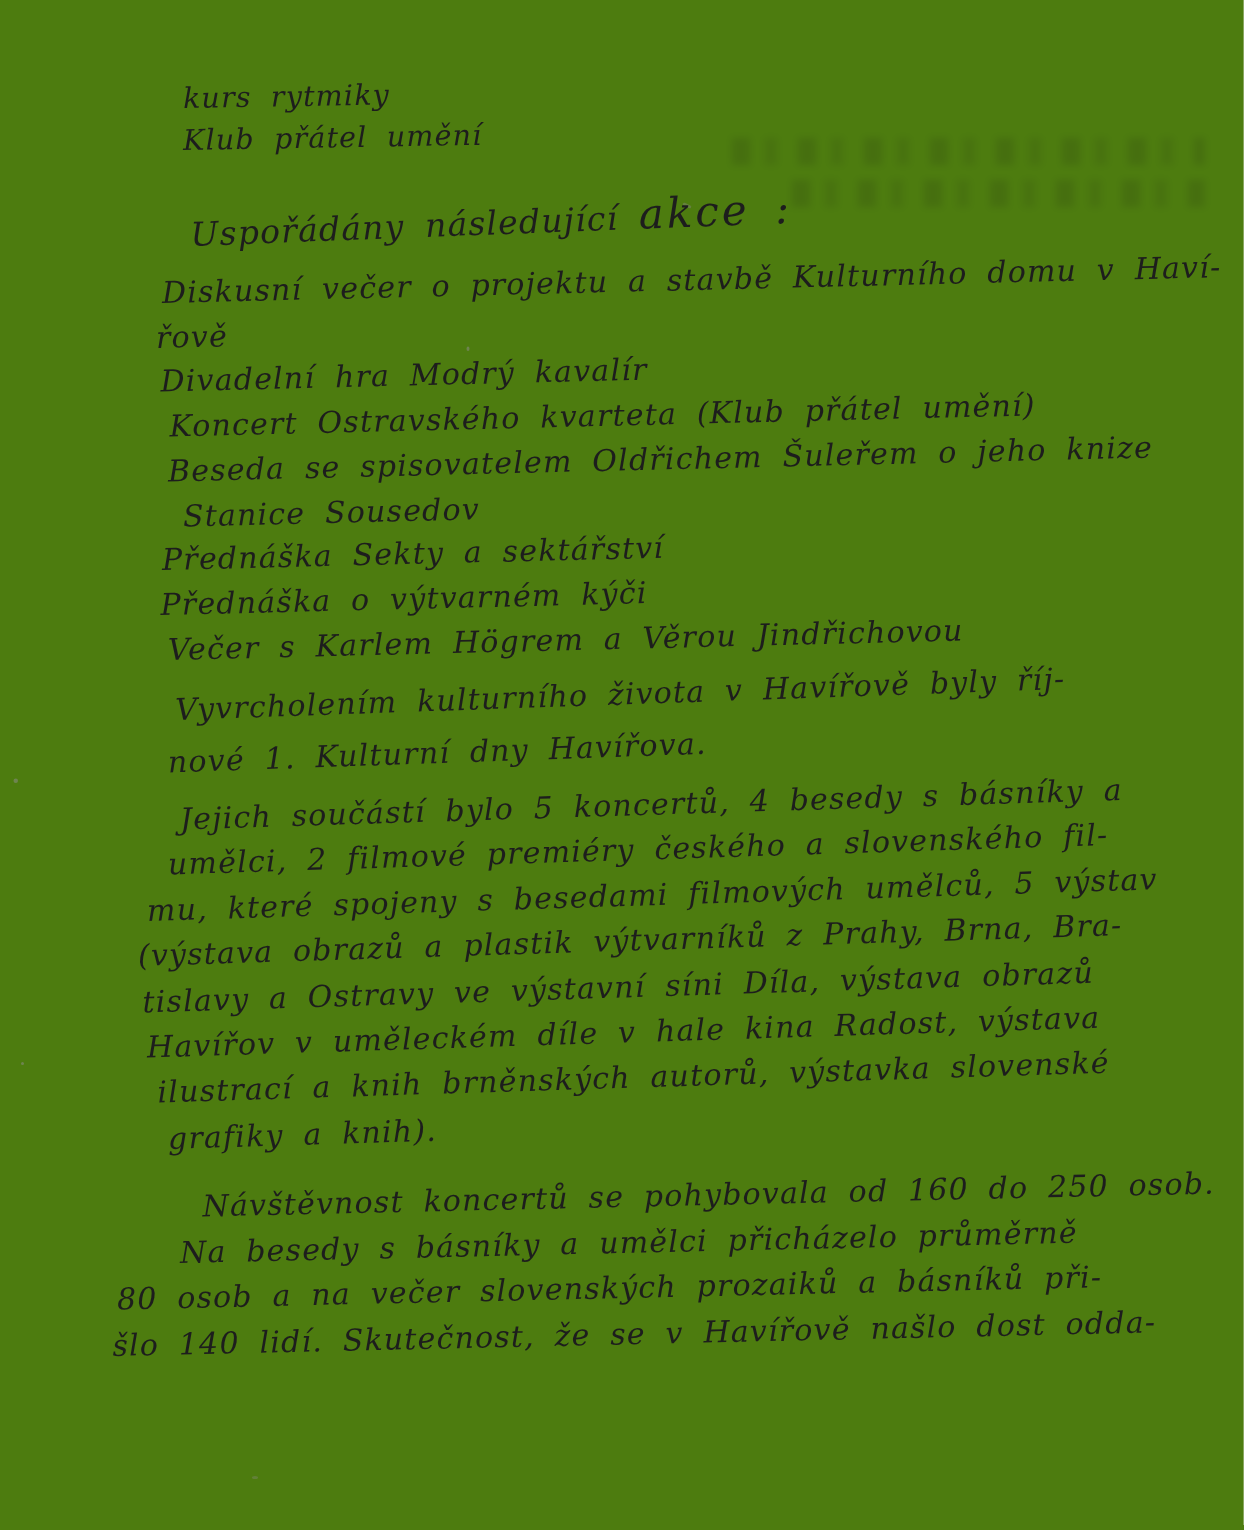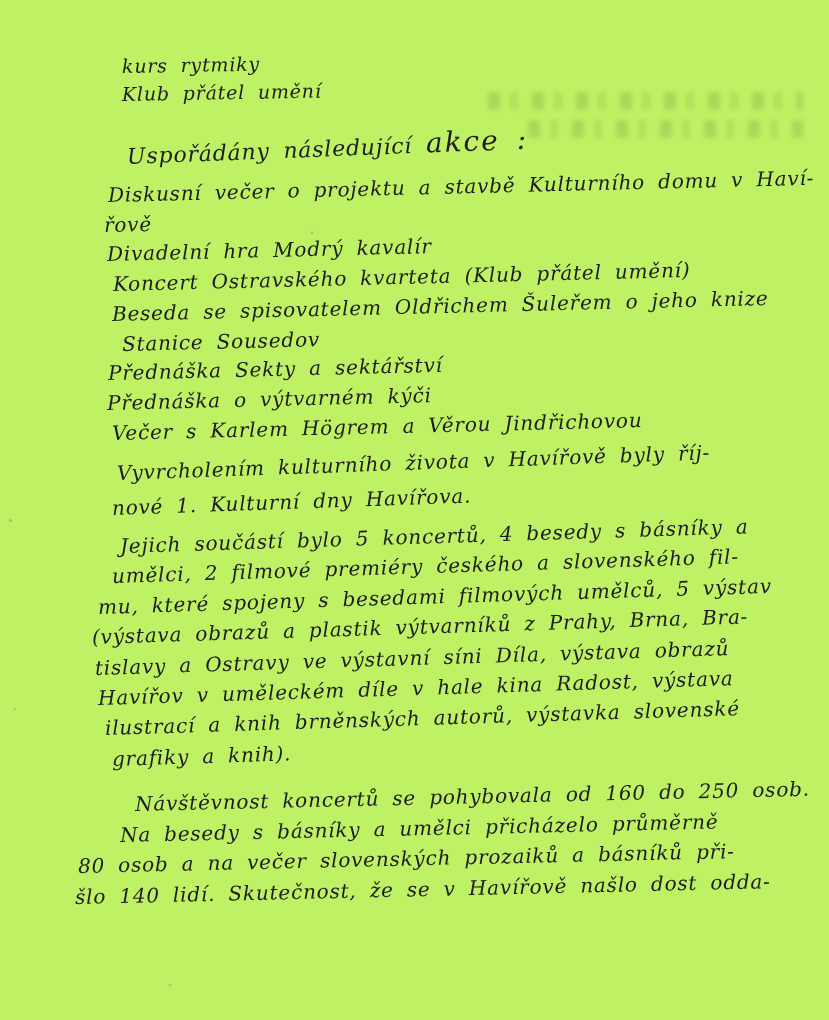--- a/index.html
+++ b/index.html
@@ -4,21 +4,21 @@
 <style>
   html, body { margin: 0; padding: 0; }
   body {
     width: 829px; height: 1020px;
     background: #f2f2f0;
     font-family: "DejaVu Serif", serif;
   }
   .page {
     position: relative;
     width: 829px; height: 1020px;
-    background: #bef264;
+    background: #4d7c0f;
     overflow: hidden;
     color: #1d1d1d;
   }
   .block { position: absolute; }
   .hand-line {
     font-style: italic;
     font-size: 20px;
     letter-spacing: 0.8px;
     word-spacing: 6px;
     white-space: nowrap;

